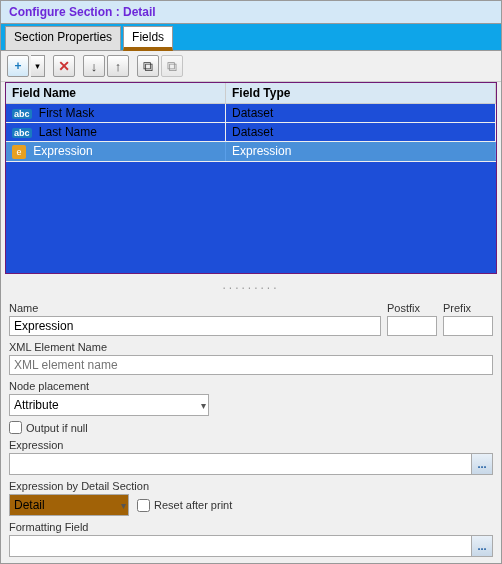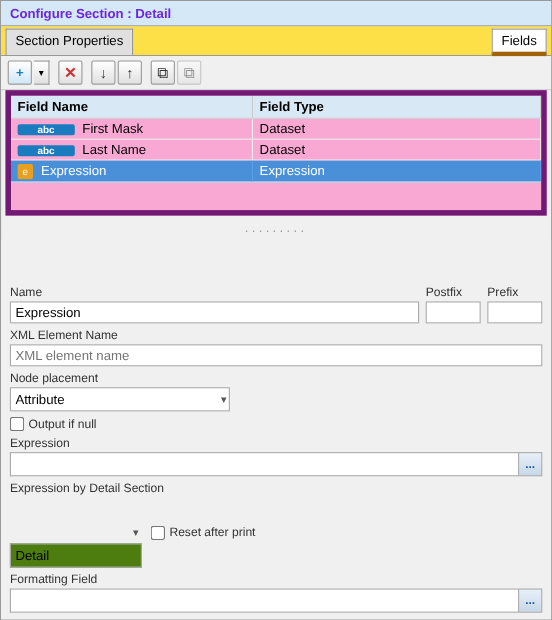--- a/index.html
+++ b/index.html
@@ -2,48 +2,48 @@
 <html><head>
   <meta charset="utf-8">
   <style>
     * { box-sizing: border-box; margin: 0; padding: 0; font-family: Arial, sans-serif; font-size: 12px; }
     body { background: #f0f0f0; width: 502px; height: 564px; overflow: hidden; }
     
     .window { width: 502px; height: 564px; background: #f0f0f0; border: 1px solid #999; display: flex; flex-direction: column; }
     
     .title-bar { background: #d4e8f7; padding: 4px 8px; border-bottom: 1px solid #999; font-weight: bold; font-size: 12px; color: #6d28d9; }
     
-    .tabs { display: flex; background: #fde047; border-bottom: 1px solid #999; padding: 2px 4px 0 4px; gap: 13px; justify-content: space-between; }
+    .tabs { display: flex; background: #0ea5e9; border-bottom: 1px solid #999; padding: 2px 4px 0 4px; gap: 2px; }
     .tab { padding: 3px 8px; border: 1px solid #999; border-bottom: none; background: #e0e0e0; cursor: pointer; font-size: 12px; }
     .tab.active { background: #ffffff; border-bottom: 4px solid #a16207; margin-bottom: -1px; z-index: 1; }
     
     .toolbar { display: flex; align-items: center; padding: 4px 6px; gap: 2px; background: #f0f0f0; border-bottom: 1px solid #ccc; }
     .toolbar-btn { width: 22px; height: 22px; border: 1px solid #999; background: linear-gradient(180deg, #fff 0%, #e0e0e0 100%); cursor: pointer; display: flex; align-items: center; justify-content: center; font-size: 13px; color: #333; border-radius: 2px; }
     .toolbar-btn.add { background: linear-gradient(180deg, #fff 0%, #d0e8f8 100%); color: #1a7bbf; font-weight: bold; font-size: 14px; }
     .toolbar-sep { width: 4px; }
     .toolbar-dropdown { width: 14px; height: 22px; border: 1px solid #999; border-left: none; background: linear-gradient(180deg, #fff 0%, #e0e0e0 100%); cursor: pointer; display: flex; align-items: center; justify-content: center; font-size: 9px; }
     
-    .field-table { flex: 1; background: #f9a8d4; border: 5px solid #701a75; margin: 0 4px 0 4px; overflow: hidden; }
+    .field-table { flex: 1; background: #1d4ed8; border: 1px solid #701a75; margin: 0 4px 0 4px; overflow: hidden; }
     .field-table-header { display: flex; background: #d8e8f4; border-bottom: 1px solid #ccc; }
     .field-table-header .col { padding: 3px 6px; font-weight: bold; border-right: 1px solid #ccc; }
     .col-name { width: 220px; }
     .col-type { flex: 1; }
     .field-row { display: flex; align-items: center; border-bottom: 1px solid #eee; }
     .field-row .col { padding: 2px 6px; border-right: 1px solid #eee; overflow: hidden; white-space: nowrap; }
     .field-row.selected { background: #4a90d9; color: #fff; }
     .field-row.selected .col { border-right-color: #5a9fe9; }
     
-    .abc-icon { display: inline-block; background: #1a7bbf; color: #fff; font-size: 9px; font-weight: bold; padding: 0px 18px; border-radius: 2px; margin-right: 4px; vertical-align: middle; }
+    .abc-icon { display: inline-block; background: #1a7bbf; color: #fff; font-size: 9px; font-weight: bold; padding: 0px 2px; border-radius: 2px; margin-right: 4px; vertical-align: middle; }
     .expr-icon { display: inline-block; background: #e8a020; width: 14px; height: 14px; border-radius: 2px; margin-right: 4px; vertical-align: middle; font-size: 9px; color: #fff; text-align: center; line-height: 14px; }
     
     .divider-dots { text-align: center; padding: 4px 0; color: #999; font-size: 11px; letter-spacing: 3px; }
     
     .form-section { padding: 6px 8px; background: #f0f0f0; display: flex; flex-direction: column; gap: 5px; }
     
-    .form-row { display: flex; align-items: flex-start; gap: 6px; margin-top: 36px; }
+    .form-row { display: flex; align-items: flex-start; gap: 6px; }
     .form-group { display: flex; flex-direction: column; gap: 2px; }
     .form-group.grow { flex: 1; }
     
     .form-label { font-size: 11px; color: #333; }
     
     .form-input { border: 1px solid #aaa; background: #fff; padding: 2px 4px; font-size: 12px; height: 20px; width: 100%; }
     
     .prefix-input { width: 50px; }
     .postfix-input { width: 50px; }
     
@@ -55,21 +55,21 @@
     .checkbox-row input[type=checkbox] { margin: 0; }
     
     .input-with-btn { display: flex; align-items: center; }
     .input-with-btn input { flex: 1; border: 1px solid #aaa; background: #fff; padding: 2px 4px; font-size: 12px; height: 22px; border-right: none; }
     .input-with-btn .ellipsis-btn { width: 22px; height: 22px; border: 1px solid #aaa; background: linear-gradient(180deg, #e8f0f8 0%, #c8d8e8 100%); cursor: pointer; display: flex; align-items: center; justify-content: center; font-size: 11px; color: #1a5a9f; font-weight: bold; flex-shrink: 0; }
     
     .full-width { width: 100%; }
     
     .detail-row { display: flex; align-items: center; gap: 8px; }
     .detail-select-wrapper { position: relative; width: 120px; }
-    .detail-select { border: 1px solid #aaa; background: #4d7c0f; padding: 2px 32px 2px 4px; font-size: 12px; height: 22px; appearance: none; -webkit-appearance: none; width: 100%; cursor: pointer; margin-top: 42px; }
+    .detail-select { border: 1px solid #aaa; background: #a16207; padding: 2px 32px 2px 4px; font-size: 12px; height: 22px; appearance: none; -webkit-appearance: none; width: 100%; cursor: pointer; }
   </style>
 </head>
 <body>
 
 <div class="window">
   <div class="title-bar">
     <span>Configure Section : Detail</span>
   </div>
 
   <div class="tabs">

